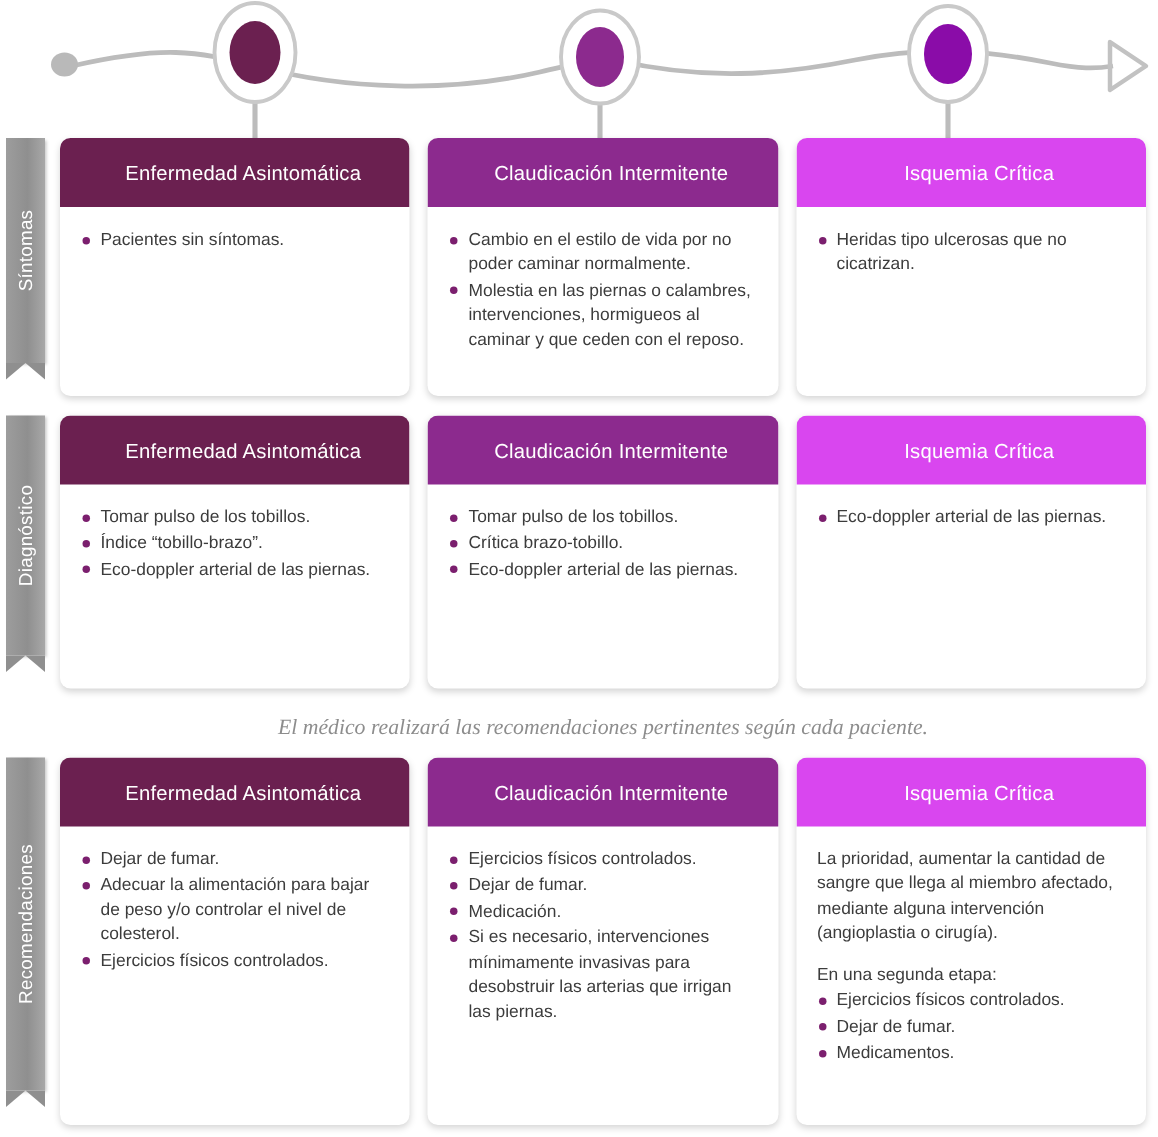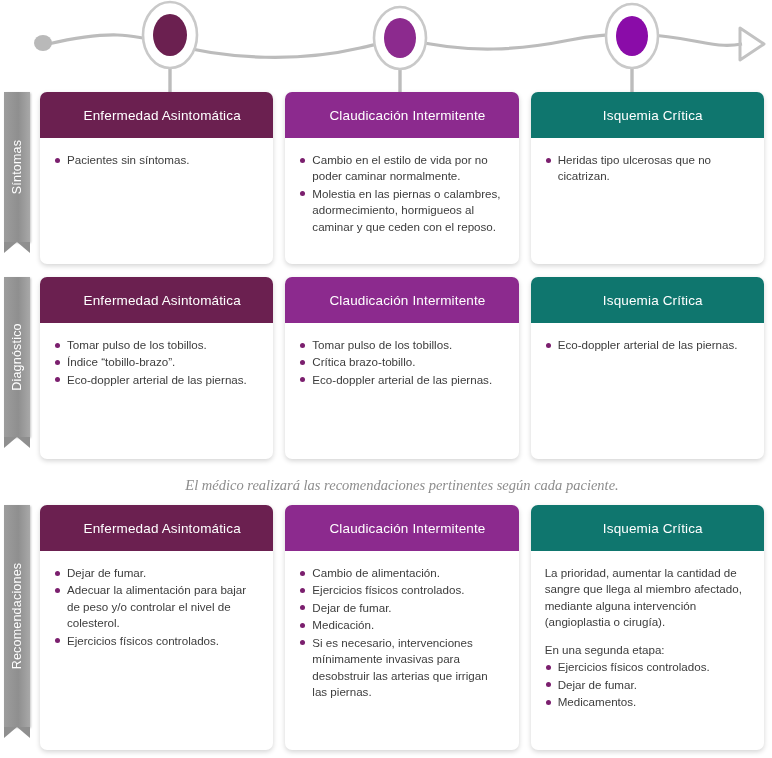--- a/index.html
+++ b/index.html
@@ -76,21 +76,21 @@
     justify-content:center;
     color:#ffffff;
     font-size:13.5px;
     letter-spacing:.15px;
     text-align:center;
     flex:0 0 auto;
     padding-left:11px;
   }
   .c1 .card-head{background:#6b2050;}
   .c2 .card-head{background:#8c2a8e;}
-  .c3 .card-head{background:#0f766e;text-align:right;}
+  .c3 .card-head{background:#d946ef;text-align:right;}
 
   .card-body{
     flex:1 1 auto;
     padding:14px 14px 10px 14px;
     font-size:11.6px;
     line-height:1.42;
     color:#3c3c3c;
   }
   ul.bullets{
     list-style:none;
@@ -165,21 +165,21 @@
           <li>Pacientes sin síntomas.</li>
         </ul>
       </div>
     </div>
 
     <div class="card c2">
       <div class="card-head">Claudicación Intermitente</div>
       <div class="card-body">
         <ul class="bullets">
           <li>Cambio en el estilo de vida por no poder caminar normalmente.</li>
-          <li>Molestia en las piernas o calambres, adormecimiento, hormigueos al caminar y que ceden con el reposo.</li>
+          <li>Molestia en las piernas o calambres, intervenciones, hormigueos al caminar y que ceden con el reposo.</li>
         </ul>
       </div>
     </div>
 
     <div class="card c3">
       <div class="card-head">Isquemia Crítica</div>
       <div class="card-body">
         <ul class="bullets">
           <li>Heridas tipo ulcerosas que no cicatrizan.</li>
         </ul>
@@ -245,21 +245,20 @@
           <li>Adecuar la alimentación para bajar de peso y/o controlar el nivel de colesterol.</li>
           <li>Ejercicios físicos controlados.</li>
         </ul>
       </div>
     </div>
 
     <div class="card c2">
       <div class="card-head">Claudicación Intermitente</div>
       <div class="card-body">
         <ul class="bullets">
-          <li>Cambio de alimentación.</li>
           <li>Ejercicios físicos controlados.</li>
           <li>Dejar de fumar.</li>
           <li>Medicación.</li>
           <li>Si es necesario, intervenciones mínimamente invasivas para desobstruir las arterias que irrigan las piernas.</li>
         </ul>
       </div>
     </div>
 
     <div class="card c3">
       <div class="card-head">Isquemia Crítica</div>

